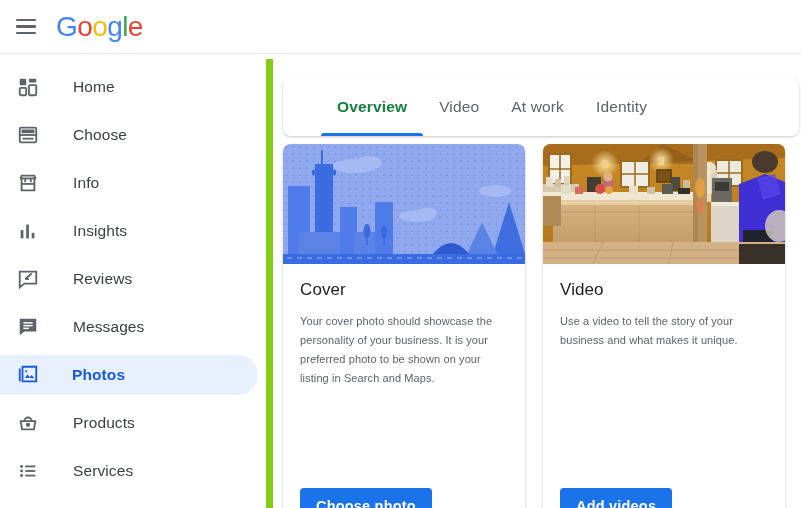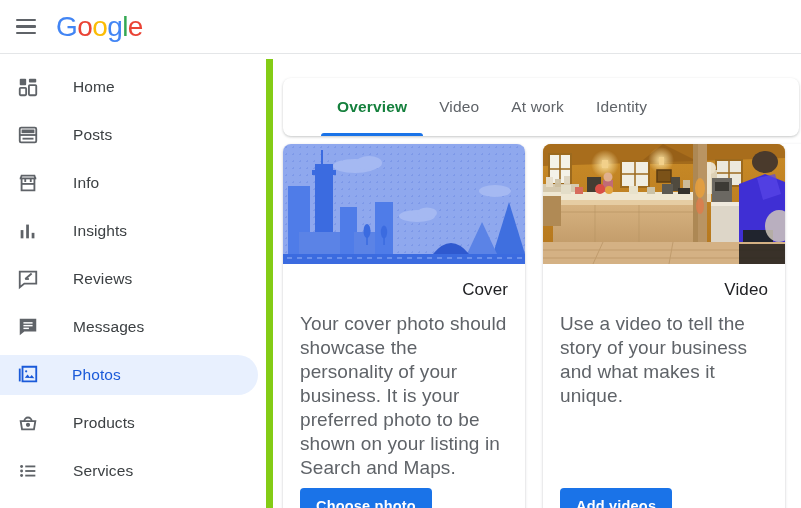--- a/index.html
+++ b/index.html
@@ -59,21 +59,21 @@
     width:24px; height:24px; flex:0 0 24px;
     display:flex; align-items:center; justify-content:center;
     color:#5f6368;
   }
   .nav-item .nav-label {
     margin-left:33px; font-size:15.5px; color:#3c4043; letter-spacing:0.1px;
     white-space:nowrap;
   }
   .nav-item.active { background:#e8f0fe; }
   .nav-item.active .nav-icon { color:#1a5ad9; }
-  .nav-item.active .nav-label { color:#1a5ad9; font-weight:400;margin-left:32px; }
+  .nav-item.active .nav-label { color:#1a5ad9; font-weight:700;margin-left:32px; }
   .nav-item svg { display:block; }
 
   
   #content {
     position:absolute; left:274px; top:59px; right:0; bottom:0;
     background:#fff;
     overflow:hidden;
   }
 
   #tabbar {
@@ -111,22 +111,22 @@
     width:242px;
     background:#fff;
     border-radius:8px;
     box-shadow:0 1px 3px rgba(60,64,67,.22), 0 1px 2px rgba(60,64,67,.10);
     overflow:hidden;
     display:flex; flex-direction:column;
     height:400px;
   }
   .card-media { width:100%; height:120px; position:relative; overflow:hidden; flex:0 0 120px; }
   .card-body { padding:16px 17px 0 17px; flex:1 1 auto; display:flex; flex-direction:column; }
-  .card-title { font-size:17px; color:#202124; margin-bottom:12px; letter-spacing:0.1px;text-align:right; }
-  .card-desc { font-size:19px; line-height:24px; color:#5f6368; letter-spacing:0.1px; }
+  .card-title { font-size:17px; color:#202124; margin-bottom:12px; letter-spacing:0.1px; }
+  .card-desc { font-size:11px; line-height:19px; color:#5f6368; letter-spacing:0.1px; }
   .card-action { padding:0 17px 20px 17px; margin-top:auto; }
   .btn {
     display:inline-block;
     background:#1a73e8; color:#fff;
     font-size:14.5px; font-weight:700;
     border:none; border-radius:4px;
     padding:10px 16px;
     cursor:pointer;
     letter-spacing:0.2px;
     font-family:"Liberation Sans", sans-serif;
@@ -178,21 +178,21 @@
       </div>
       <div class="nav-item">
         <span class="nav-icon">
           <svg width="22" height="22" viewBox="0 0 24 24" fill="none" stroke="currentColor" stroke-width="2">
             <rect x="3" y="4" width="18" height="16" rx="1.5"></rect>
             <line x1="3" y1="12" x2="21" y2="12"></line>
             <line x1="6" y1="16" x2="18" y2="16"></line>
             <rect x="5" y="6" width="14" height="4" fill="currentColor" stroke="none"></rect>
           </svg>
         </span>
-        <span class="nav-label">Posts</span>
+        <span class="nav-label">Choose</span>
       </div>
       <div class="nav-item">
         <span class="nav-icon">
           <svg width="22" height="22" viewBox="0 0 24 24" fill="none" stroke="currentColor" stroke-width="2">
             <path d="M3 7h18"></path>
             <path d="M4 7l1-3h14l1 3"></path>
             <path d="M5 7v13h14V7"></path>
             <path d="M9 7v4M15 7v4"></path>
             <path d="M5 13h14"></path>
           </svg>

